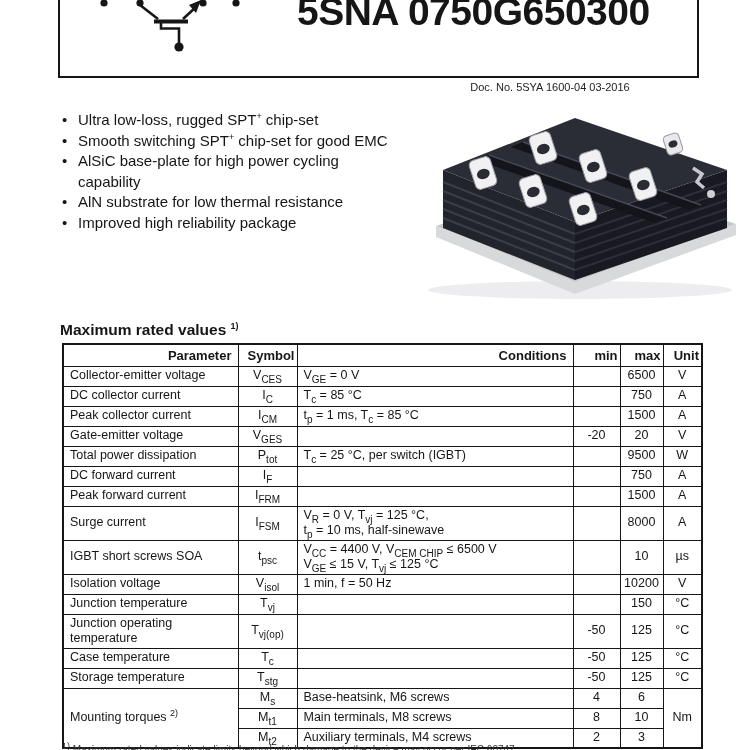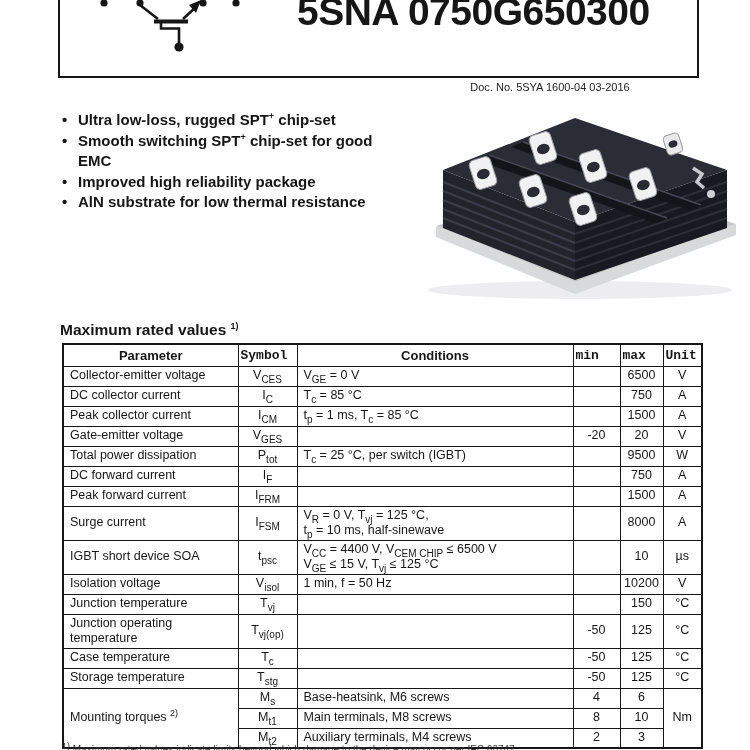--- a/index.html
+++ b/index.html
@@ -19,45 +19,45 @@
     position:absolute;left:297px;top:-10px;
     font-size:39px;font-weight:bold;letter-spacing:-0.5px;white-space:nowrap;
   }
   .doc-no{
     position:absolute;left:400px;top:81px;width:300px;
     text-align:center;font-size:11px;color:#222;white-space:nowrap;
   }
   
   .features{
     position:absolute;left:60px;top:110px;width:336px;
-    font-size:15px;font-weight:bold;line-height:20.5px;
+    font-size:15px;font-weight:normal;line-height:20.5px;
   }
   .features ul{margin:0;padding:0;}
   .features li{list-style:none;position:relative;padding-left:18px;margin:0;}
   .features li::before{content:"\2022";position:absolute;left:2px;}
   
   .photo{position:absolute;left:405px;top:110px;}
   
   .section-title{
     position:absolute;left:60px;top:321px;
     font-size:15.5px;font-weight:bold;white-space:nowrap;
   }
   .tablewrap{position:absolute;left:62px;top:343px;}
   table{
     border-collapse:collapse;table-layout:fixed;width:639px;
     font-size:12.5px;border:2px solid #161616;
   }
   th,td{
     border:1.5px solid #161616;padding:1px 6px;vertical-align:middle;
     overflow:hidden;line-height:15.5px;box-sizing:border-box;
   }
-  th{font-size:13px;font-weight:bold;text-align:center;height:22px;}
+  th{font-size:13px;font-weight:bold;text-align:right;height:22px;}
   tbody tr{height:20px;}
   .c-sym,.c-num,.c-unit{text-align:center;padding:1px 2px;}
-  th.c-sym,th.c-num,th.c-unit{text-align:left;font-family:Liberation Mono, monospace;}
+  th.c-sym,th.c-num,th.c-unit{text-align:right;}
   sub{font-size:10px;line-height:0;}
   sup{font-size:9px;line-height:0;}
   .footnote{
     position:absolute;left:62px;top:744px;font-size:10px;color:#333;
     white-space:nowrap;
   }
 </style>
 </head>
 <body>
 
@@ -79,22 +79,23 @@
 </svg>
 
 <div class="part-title">5SNA 0750G650300</div>
 
 <div class="doc-no">Doc. No. 5SYA 1600-04 03-2016</div>
 
 <div class="features">
   <ul>
     <li>Ultra low-loss, rugged SPT<sup>+</sup> chip-set</li>
     <li>Smooth switching SPT<sup>+</sup> chip-set for good EMC</li>
+    <li>AlSiC base-plate for high power cycling capability</li>
+    <li>AlN substrate for low thermal resistance</li>
     <li>Improved high reliability package</li>
-    <li>AlN substrate for low thermal resistance</li>
   </ul>
 </div>
 
 <svg class="photo" width="345" height="200" viewBox="0 0 345 200">
   <ellipse cx="175" cy="180" rx="152" ry="9" fill="#ededef"></ellipse>
 
   <polygon points="31,116 170,172 331,114 331,125 170,184 31,127" fill="#d8d9db"></polygon>
   <polygon points="31,116 170,172 331,114 322,111 170,166 40,113" fill="#c7c8ca"></polygon>
 
   <polygon points="38,60 170,112 170,170 38,118" fill="#22242c"></polygon>
@@ -238,21 +239,21 @@
         </tr>
         <tr>
           <td class="c-param">Surge current</td>
           <td class="c-sym">I<sub>FSM</sub></td>
           <td class="c-cond">V<sub>R</sub> = 0 V, T<sub>vj</sub> = 125 °C,<br>t<sub>p</sub> = 10 ms, half-sinewave</td>
           <td class="c-num"></td>
           <td class="c-num">8000</td>
           <td class="c-unit">A</td>
         </tr>
         <tr>
-          <td class="c-param">IGBT short device SOA</td>
+          <td class="c-param">IGBT short screws SOA</td>
           <td class="c-sym">t<sub>psc</sub></td>
           <td class="c-cond">V<sub>CC</sub> = 4400 V, V<sub>CEM CHIP</sub> ≤ 6500 V<br>V<sub>GE</sub> ≤ 15 V, T<sub>vj</sub> ≤ 125 °C</td>
           <td class="c-num"></td>
           <td class="c-num">10</td>
           <td class="c-unit">µs</td>
         </tr>
         <tr>
           <td class="c-param">Isolation voltage</td>
           <td class="c-sym">V<sub>isol</sub></td>
           <td class="c-cond">1 min, f = 50 Hz</td>

